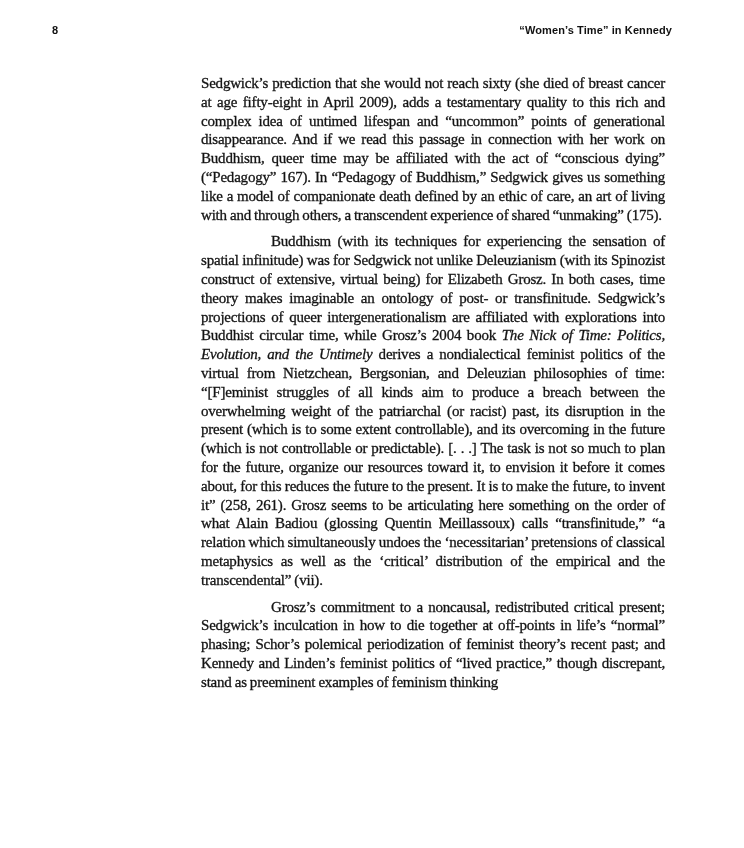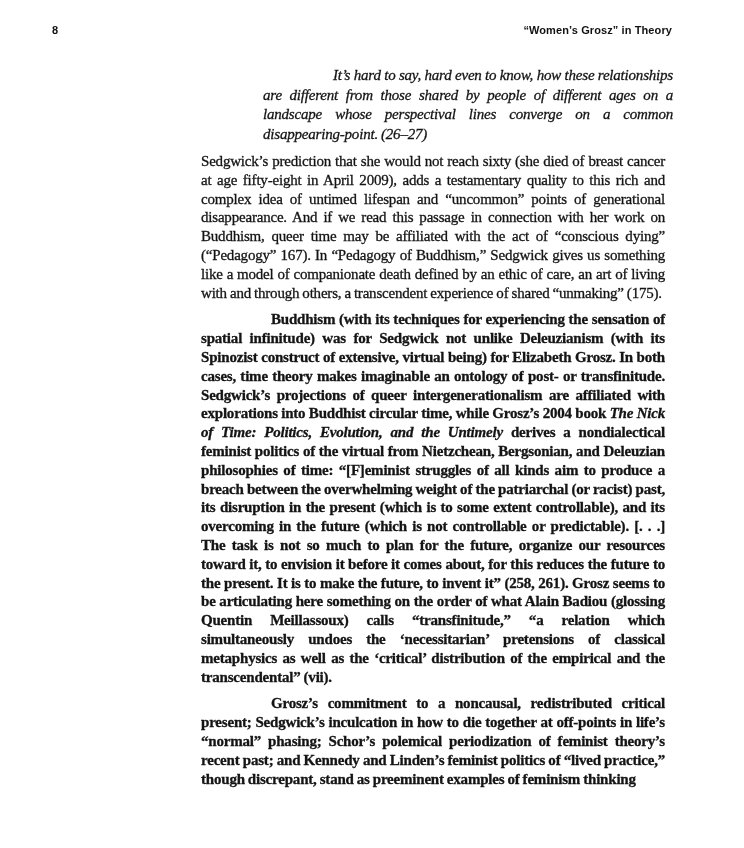--- a/index.html
+++ b/index.html
@@ -44,35 +44,34 @@
     font-style: italic;
     text-align: justify;
     text-indent: 70px;
     line-height: 19.5px;
   }
   .body-para {
     margin: 8px;
     text-align: justify;
     text-indent: 0;
   }
-  .body-para.indented { text-indent: 70px; font-weight: bold; }
+  .body-para.indented { text-indent: 70px; }
   .body-para i { font-style: italic; }
 </style>
 </head>
 <body>
 
 <div class="page">
 
   <div class="running-head">
     <span>8</span>
-    <span>“Women’s Grosz” in Theory</span>
+    <span>“Women’s Time” in Kennedy</span>
   </div>
 
   <div class="content">
-    <p class="epigraph">It’s hard to say, hard even to know, how these relationships are different from those shared by people of different ages on a landscape whose perspectival lines converge on a common disappearing-point. (26–27)</p>
 
     <div>
         <p class="body-para"><span>Sedgwick’s prediction that she would not reach sixty (she died of breast cancer at age fifty-eight in April 2009), adds a testamentary quality to this rich and complex idea of untimed lifespan and “uncommon” points of generational disappearance. And if we read this passage in connection with her work on Buddhism, queer time may be affiliated with the act of “conscious dying” (“Pedagogy” 167). In “Pedagogy of Buddhism,” Sedgwick gives us something like a model of companionate death defined by an ethic of care, an art of living with and through others, a transcendent experience of shared “unmaking” (175).</span></p>
         <p class="body-para indented"><span>Buddhism (with its techniques for experiencing the sensation of spatial infinitude) was for Sedgwick not unlike Deleuzianism (with its Spinozist construct of extensive, virtual being) for Elizabeth Grosz. In both cases, time theory makes imaginable an ontology of post- or transfinitude. Sedgwick’s projections of queer intergenerationalism are affiliated with explorations into Buddhist circular time, while Grosz’s 2004 book </span><i>The Nick of Time: Politics, Evolution, and the Untimely</i><span> derives a nondialectical feminist politics of the virtual from Nietzchean, Bergsonian, and Deleuzian philosophies of time: “[F]eminist struggles of all kinds aim to produce a breach between the overwhelming weight of the patriarchal (or racist) past, its disruption in the present (which is to some extent controllable), and its overcoming in the future (which is not controllable or predictable). [. . .] The task is not so much to plan for the future, organize our resources toward it, to envision it before it comes about, for this reduces the future to the present. It is to make the future, to invent it” (258, 261). Grosz seems to be articulating here something on the order of what Alain Badiou (glossing Quentin Meillassoux) calls “transfinitude,” “a relation which simultaneously undoes the ‘necessitarian’ pretensions of classical metaphysics as well as the ‘critical’ distribution of the empirical and the transcendental” (vii).</span></p>
         <p class="body-para indented"><span>Grosz’s commitment to a noncausal, redistributed critical present; Sedgwick’s inculcation in how to die together at off-points in life’s “normal” phasing; Schor’s polemical periodization of feminist theory’s recent past; and Kennedy and Linden’s feminist politics of “lived practice,” though discrepant, stand as preeminent examples of feminism thinking</span></p>
       </div>
   </div>
 
 </div>
 

